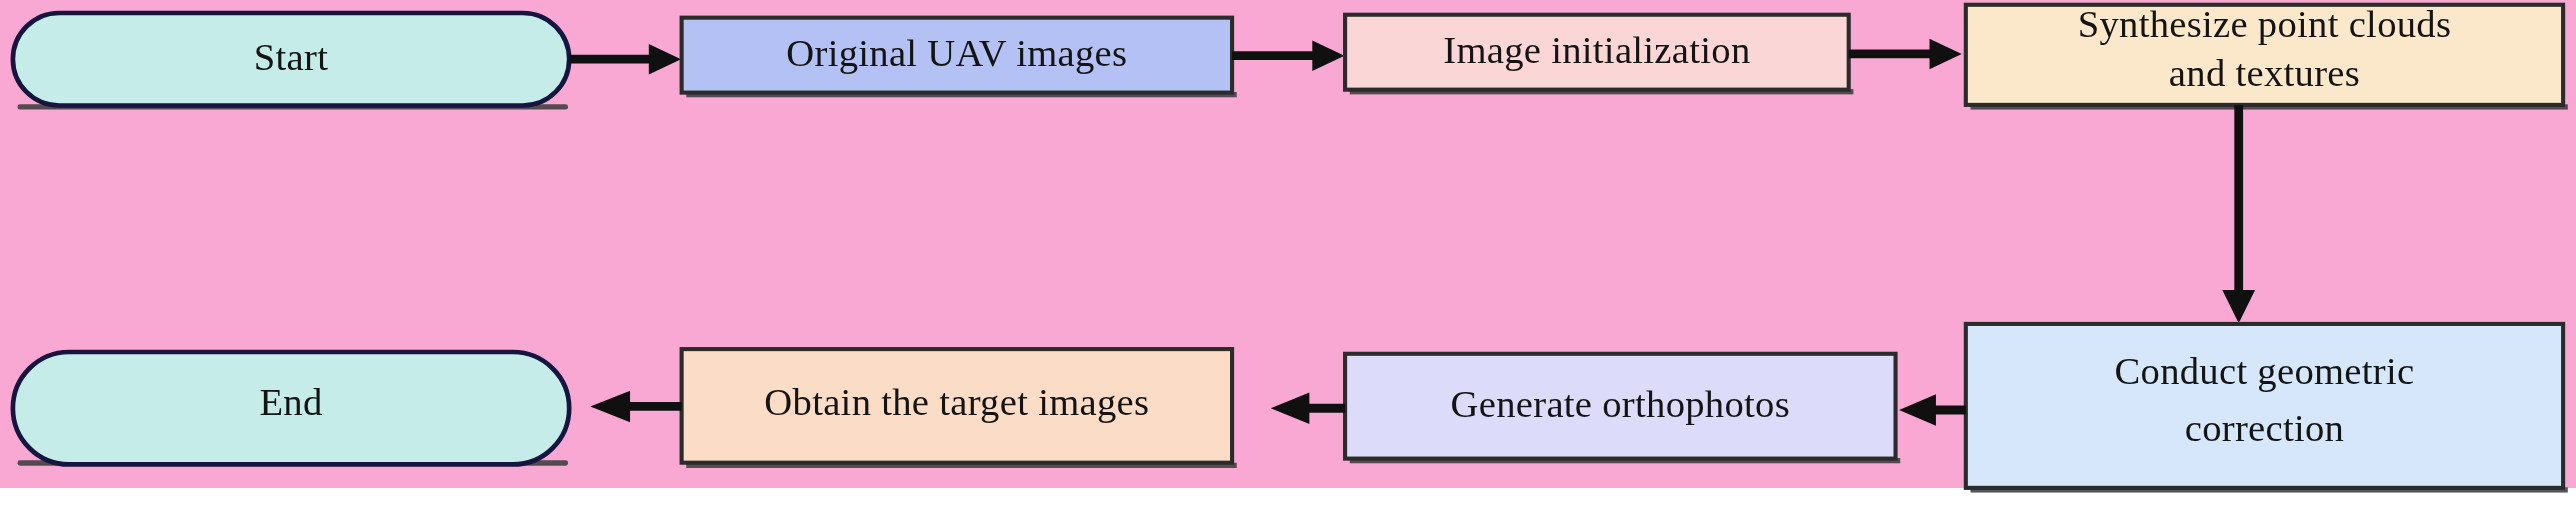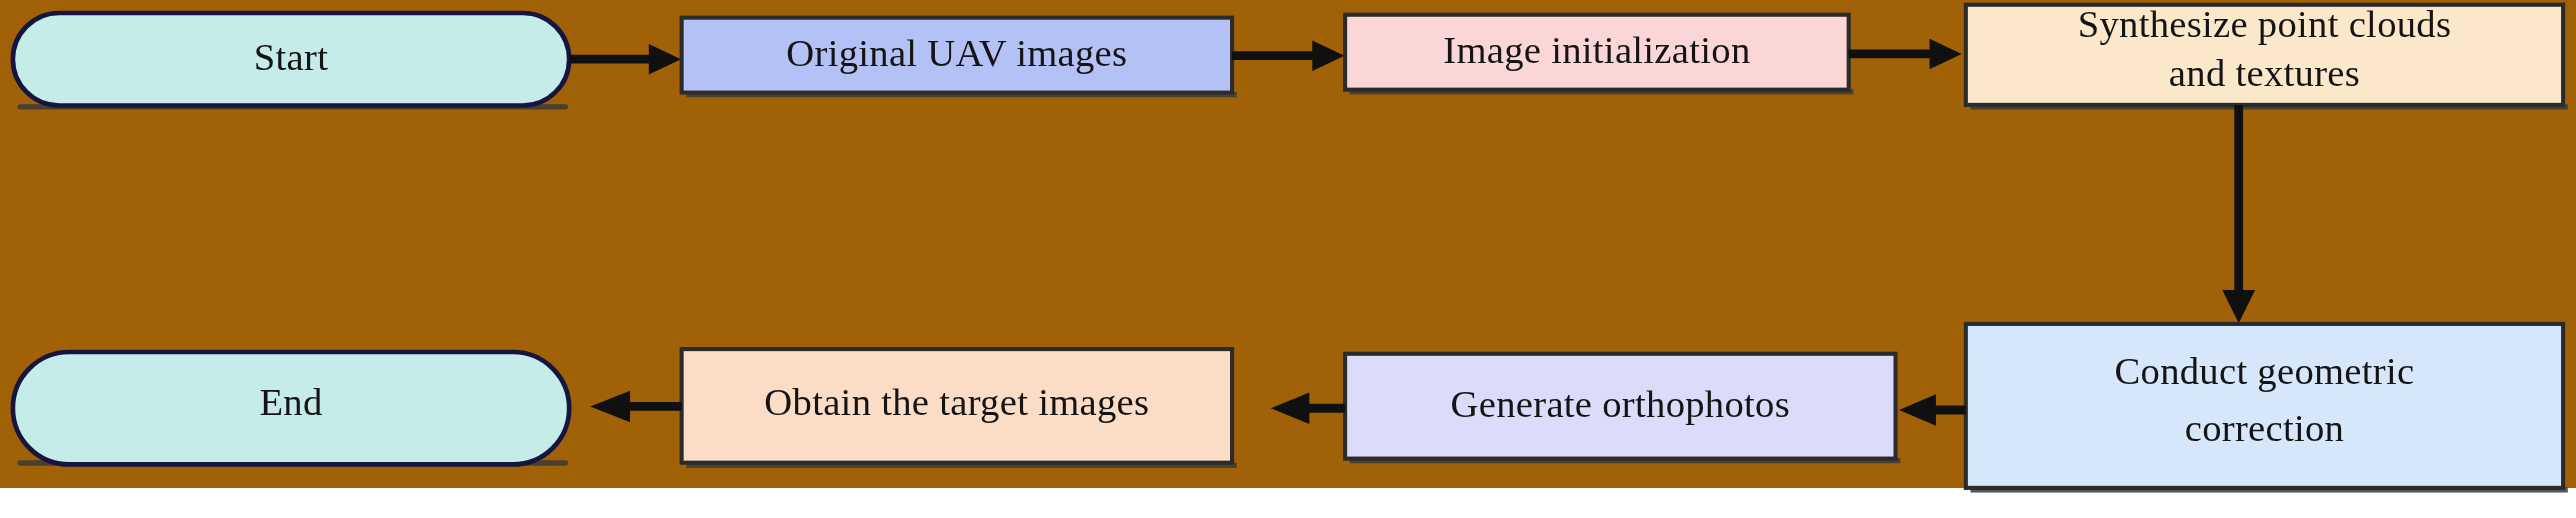--- a/index.html
+++ b/index.html
@@ -10,21 +10,21 @@
   body {
     width: 2576px;
     height: 519px;
     overflow: hidden;
     font-family: "Liberation Serif", "DejaVu Serif", serif;
   }
   #flowchart-root {
     position: relative;
     width: 2576px;
     height: 488px;
-    background: #a16207;
+    background: #f9a8d4;
   }
   svg.chart-canvas {
     position: absolute;
     top: 0;
     left: 0;
     width: 2576px;
     height: 519px;
     display: block;
   }
   .node-label {

